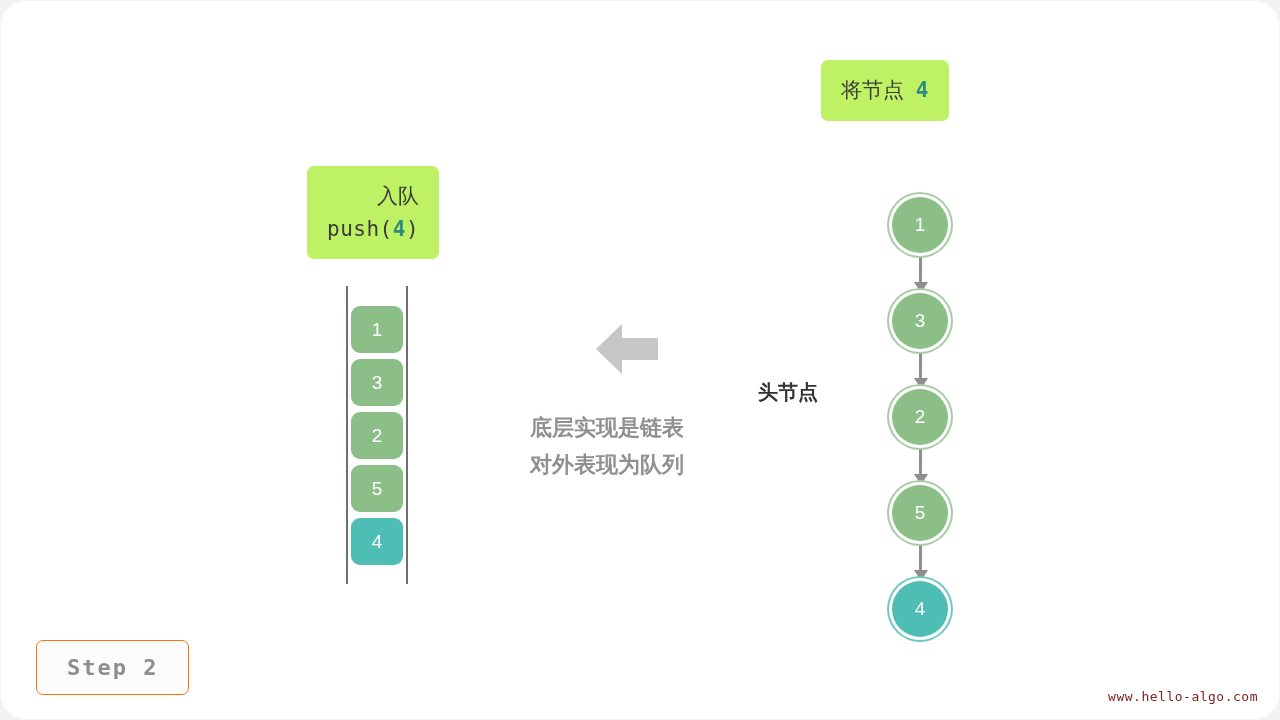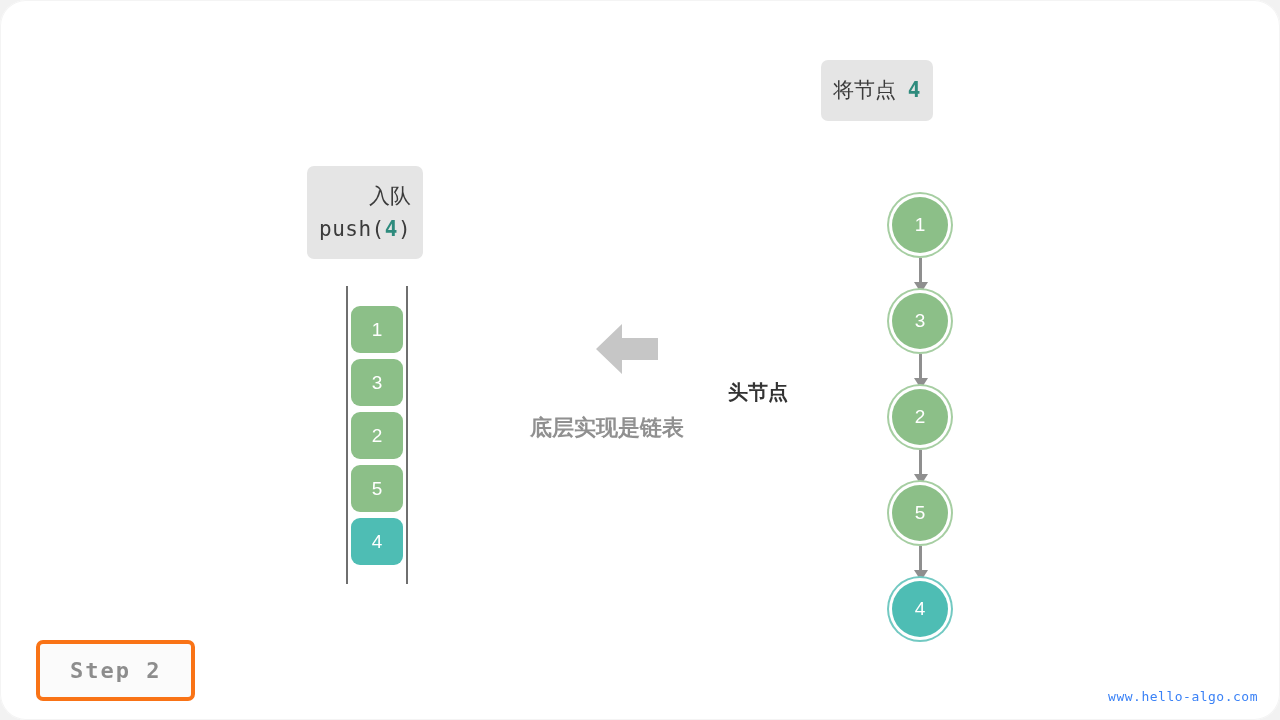--- a/index.html
+++ b/index.html
@@ -18,24 +18,24 @@
     height: 720px;
     background: #ffffff;
     border-radius: 26px;
     box-shadow: inset 0 0 0 1px #f4f4f4;
     overflow: hidden;
   }
 
   
   .callout {
     position: absolute;
-    background: #e5e5e5;
+    background: #bef264;
     border-radius: 7px;
     color: #3b3b3b;
-    padding: 14px 12px;
+    padding: 14px 20px;
     line-height: 1.55;
     white-space: nowrap;
   }
   .callout .ln { display: block; }
   .callout-cjk { font-size: 21px; }
   .mono { font-family: "DejaVu Sans Mono", "Liberation Mono", monospace; font-size: 21px; letter-spacing: .5px; }
   .accent { color: #2e8b7d; font-weight: bold; }
 
   
   #callout-push  { left: 307px; top: 166px; text-align: right; }
@@ -100,43 +100,43 @@
     border-right: 7px solid transparent;
     border-top: 11px solid #8f8f8f;
   }
 
   .node-label {
     position: absolute;
     color: #333333;
     font-weight: bold;
     font-size: 20px;
     white-space: nowrap;
-    text-align: left;
+    text-align: center;
     width: 120px;
   }
   #label-head { left: -130px; top: 199px; }
 
   
   #step-badge {
     position: absolute; left: 36px; top: 640px;
     padding: 14px 30px;
-    border: 4px solid #f97316;
+    border: 1px solid #f97316;
     border-radius: 7px;
     background: #fbfbfb;
     color: #8d8d8d;
     font-family: "DejaVu Sans Mono", "Liberation Mono", monospace;
     font-weight: bold;
     font-size: 22px;
     letter-spacing: 2px;
   }
 
   
   #watermark {
     position: absolute; right: 22px; bottom: 16px;
-    color: #3b82f6;
+    color: #7f1d1d;
     font-family: "DejaVu Sans Mono", "Liberation Mono", monospace;
     font-size: 13px;
     letter-spacing: .5px;
   }
 </style>
 </head>
 <body>
 
 <div id="canvas">
 
@@ -162,20 +162,21 @@
   </div>
 
   <div id="big-arrow">
     <svg width="62" height="58" viewBox="0 0 62 58" aria-hidden="true">
       <polygon points="0,29 26,4 26,18 62,18 62,40 26,40 26,54" fill="#c6c6c6"></polygon>
     </svg>
   </div>
 
   <div id="center-note">
     <span class="ln">底层实现是链表</span>
+    <span class="ln">对外表现为队列</span>
   </div>
 
   <div id="linked-list">
 
     <div class="node-label" id="label-head">头节点</div>
 
     <div class="node green" style="top:17px">1</div>
     <div class="edge" style="top:78px; height:34px">
         <span class="head"></span>
       </div>

